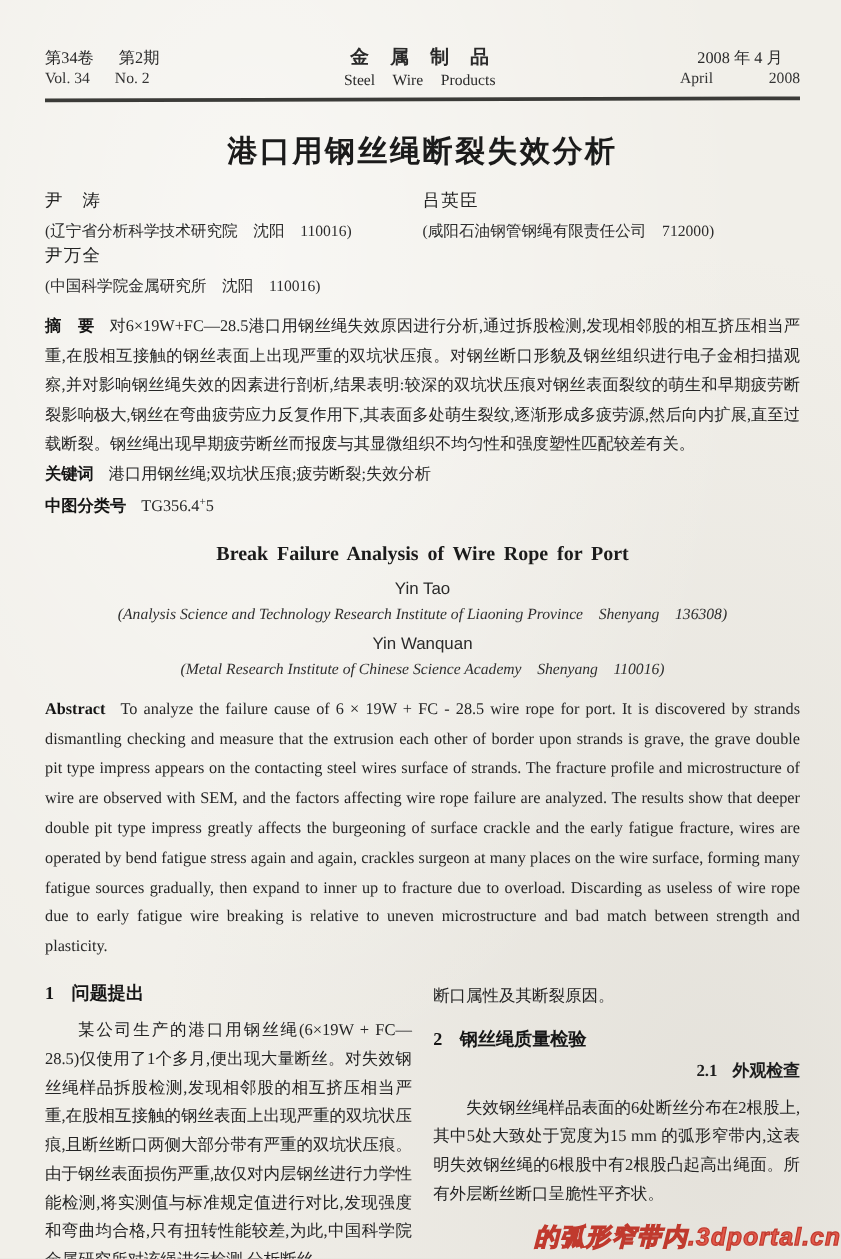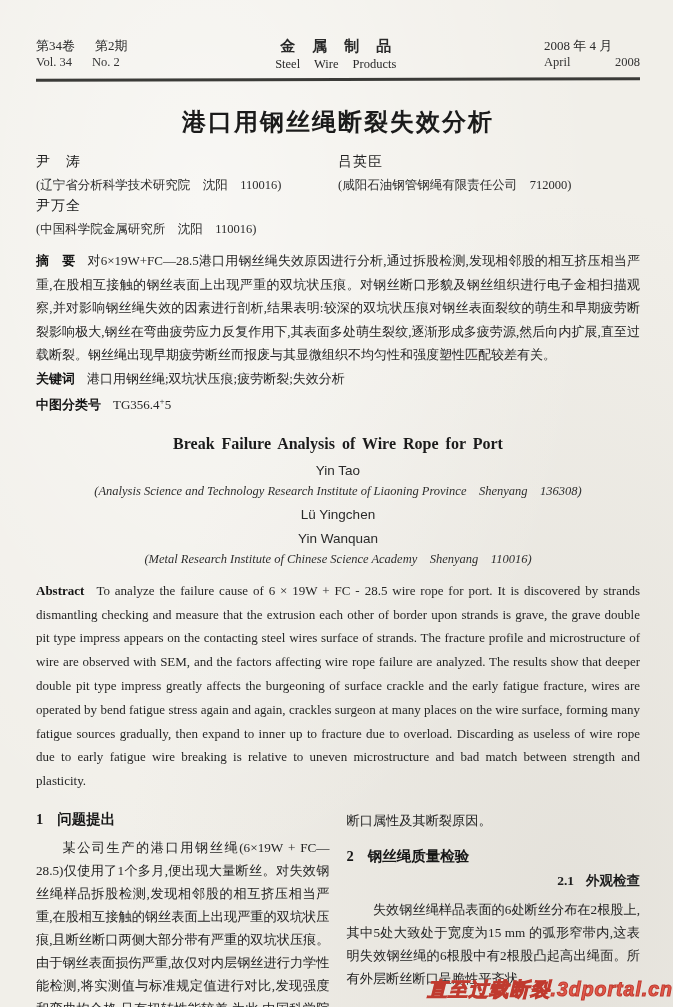--- a/index.html
+++ b/index.html
@@ -18,21 +18,21 @@
   }
   .content{padding:38px 33px 0 36px;}
 
   
   .jheader{display:flex;justify-content:space-between;align-items:flex-start;font-size:13px;line-height:16px;color:#2a2a2a;}
   .h-row{display:flex;gap:20px;}
   .h-row.en{font-size:12.5px;color:#333;}
   .h-center{text-align:center;}
   .j-cn{font-weight:bold;font-size:15px;letter-spacing:17px;padding-left:17px;}
   .j-en{font-size:12.5px;word-spacing:11px;margin-top:2px;}
-  .h-right{text-align:left;}
+  .h-right{text-align:center;}
   .h-right .h-row.en{justify-content:space-between;gap:0;width:96px;}
   .rule{border-top:3px solid #3b3b38;margin-top:6px;transform:rotate(-0.15deg);}
 
   
   .title-cn{margin:26px 0 0;text-align:center;font-size:24px;line-height:30px;font-weight:bold;letter-spacing:2px;color:#1b1b1b;}
   .authors-row{display:flex;margin-top:16px;}
   .author-block{flex:1;}
   .a-name{font-size:14px;line-height:17px;letter-spacing:1px;color:#222;}
   .a-affil{font-size:12.5px;line-height:16px;margin-top:7px;color:#2c2c2c;}
   .author-block.single{margin-top:4px;}
@@ -122,35 +122,34 @@
     </div>
 
     <p class="meta-p first"><b class="lbl">摘　要</b><span>对6×19W+FC—28.5港口用钢丝绳失效原因进行分析,通过拆股检测,发现相邻股的相互挤压相当严重,在股相互接触的钢丝表面上出现严重的双坑状压痕。对钢丝断口形貌及钢丝组织进行电子金相扫描观察,并对影响钢丝绳失效的因素进行剖析,结果表明:较深的双坑状压痕对钢丝表面裂纹的萌生和早期疲劳断裂影响极大,钢丝在弯曲疲劳应力反复作用下,其表面多处萌生裂纹,逐渐形成多疲劳源,然后向内扩展,直至过载断裂。钢丝绳出现早期疲劳断丝而报废与其显微组织不均匀性和强度塑性匹配较差有关。</span></p>
     <p class="meta-p"><b class="lbl">关键词</b><span>港口用钢丝绳;双坑状压痕;疲劳断裂;失效分析</span></p>
     <p class="meta-p"><b class="lbl">中图分类号</b><span><span>TG356.4</span><sup>+</sup><span>5</span></span></p>
 
     <h2 class="title-en">Break Failure Analysis of Wire Rope for Port</h2>
 
     <div class="en-name">Yin Tao</div>
     <div class="en-affil">(Analysis Science and Technology Research Institute of Liaoning Province　Shenyang　136308)</div>
-    <div class="en-name">Lü Yingchen</div>
     <div class="en-name">Yin Wanquan</div>
     <div class="en-affil">(Metal Research Institute of Chinese Science Academy　Shenyang　110016)</div>
 
     <p class="meta-p en-abs"><b class="lbl">Abstract</b><span>To analyze the failure cause of 6 × 19W + FC - 28.5 wire rope for port. It is discovered by strands dismantling checking and measure that the extrusion each other of border upon strands is grave, the grave double pit type impress appears on the contacting steel wires surface of strands. The fracture profile and microstructure of wire are observed with SEM, and the factors affecting wire rope failure are analyzed. The results show that deeper double pit type impress greatly affects the burgeoning of surface crackle and the early fatigue fracture, wires are operated by bend fatigue stress again and again, crackles surgeon at many places on the wire surface, forming many fatigue sources gradually, then expand to inner up to fracture due to overload. Discarding as useless of wire rope due to early fatigue wire breaking is relative to uneven microstructure and bad match between strength and plasticity.</span></p>
 
     <div class="cols">
       <div class="col">
         <div class="sec-h"><span class="sec-num">1</span><span>问题提出</span></div>
         <p class="body-p indent">某公司生产的港口用钢丝绳(6×19W + FC—28.5)仅使用了1个多月,便出现大量断丝。对失效钢丝绳样品拆股检测,发现相邻股的相互挤压相当严重,在股相互接触的钢丝表面上出现严重的双坑状压痕,且断丝断口两侧大部分带有严重的双坑状压痕。由于钢丝表面损伤严重,故仅对内层钢丝进行力学性能检测,将实测值与标准规定值进行对比,发现强度和弯曲均合格,只有扭转性能较差,为此,中国科学院金属研究所对该绳进行检测,分析断丝</p>
       </div>
       <div class="col">
         <p class="body-p noindent">断口属性及其断裂原因。</p>
         <div class="sec-h mt"><span class="sec-num">2</span><span>钢丝绳质量检验</span></div>
         <div class="subsec-h"><span class="sec-num">2.1</span><span>外观检查</span></div>
         <p class="body-p indent">失效钢丝绳样品表面的6处断丝分布在2根股上,其中5处大致处于宽度为15 mm 的弧形窄带内,这表明失效钢丝绳的6根股中有2根股凸起高出绳面。所有外层断丝断口呈脆性平齐状。</p>
 
       </div>
     </div>
   </div>
 
-  <div class="watermark">直至过载断裂.3dportal.cn</div>
+  <div class="watermark">的弧形窄带内.3dportal.cn</div>
 </div>
 
 </body></html>

